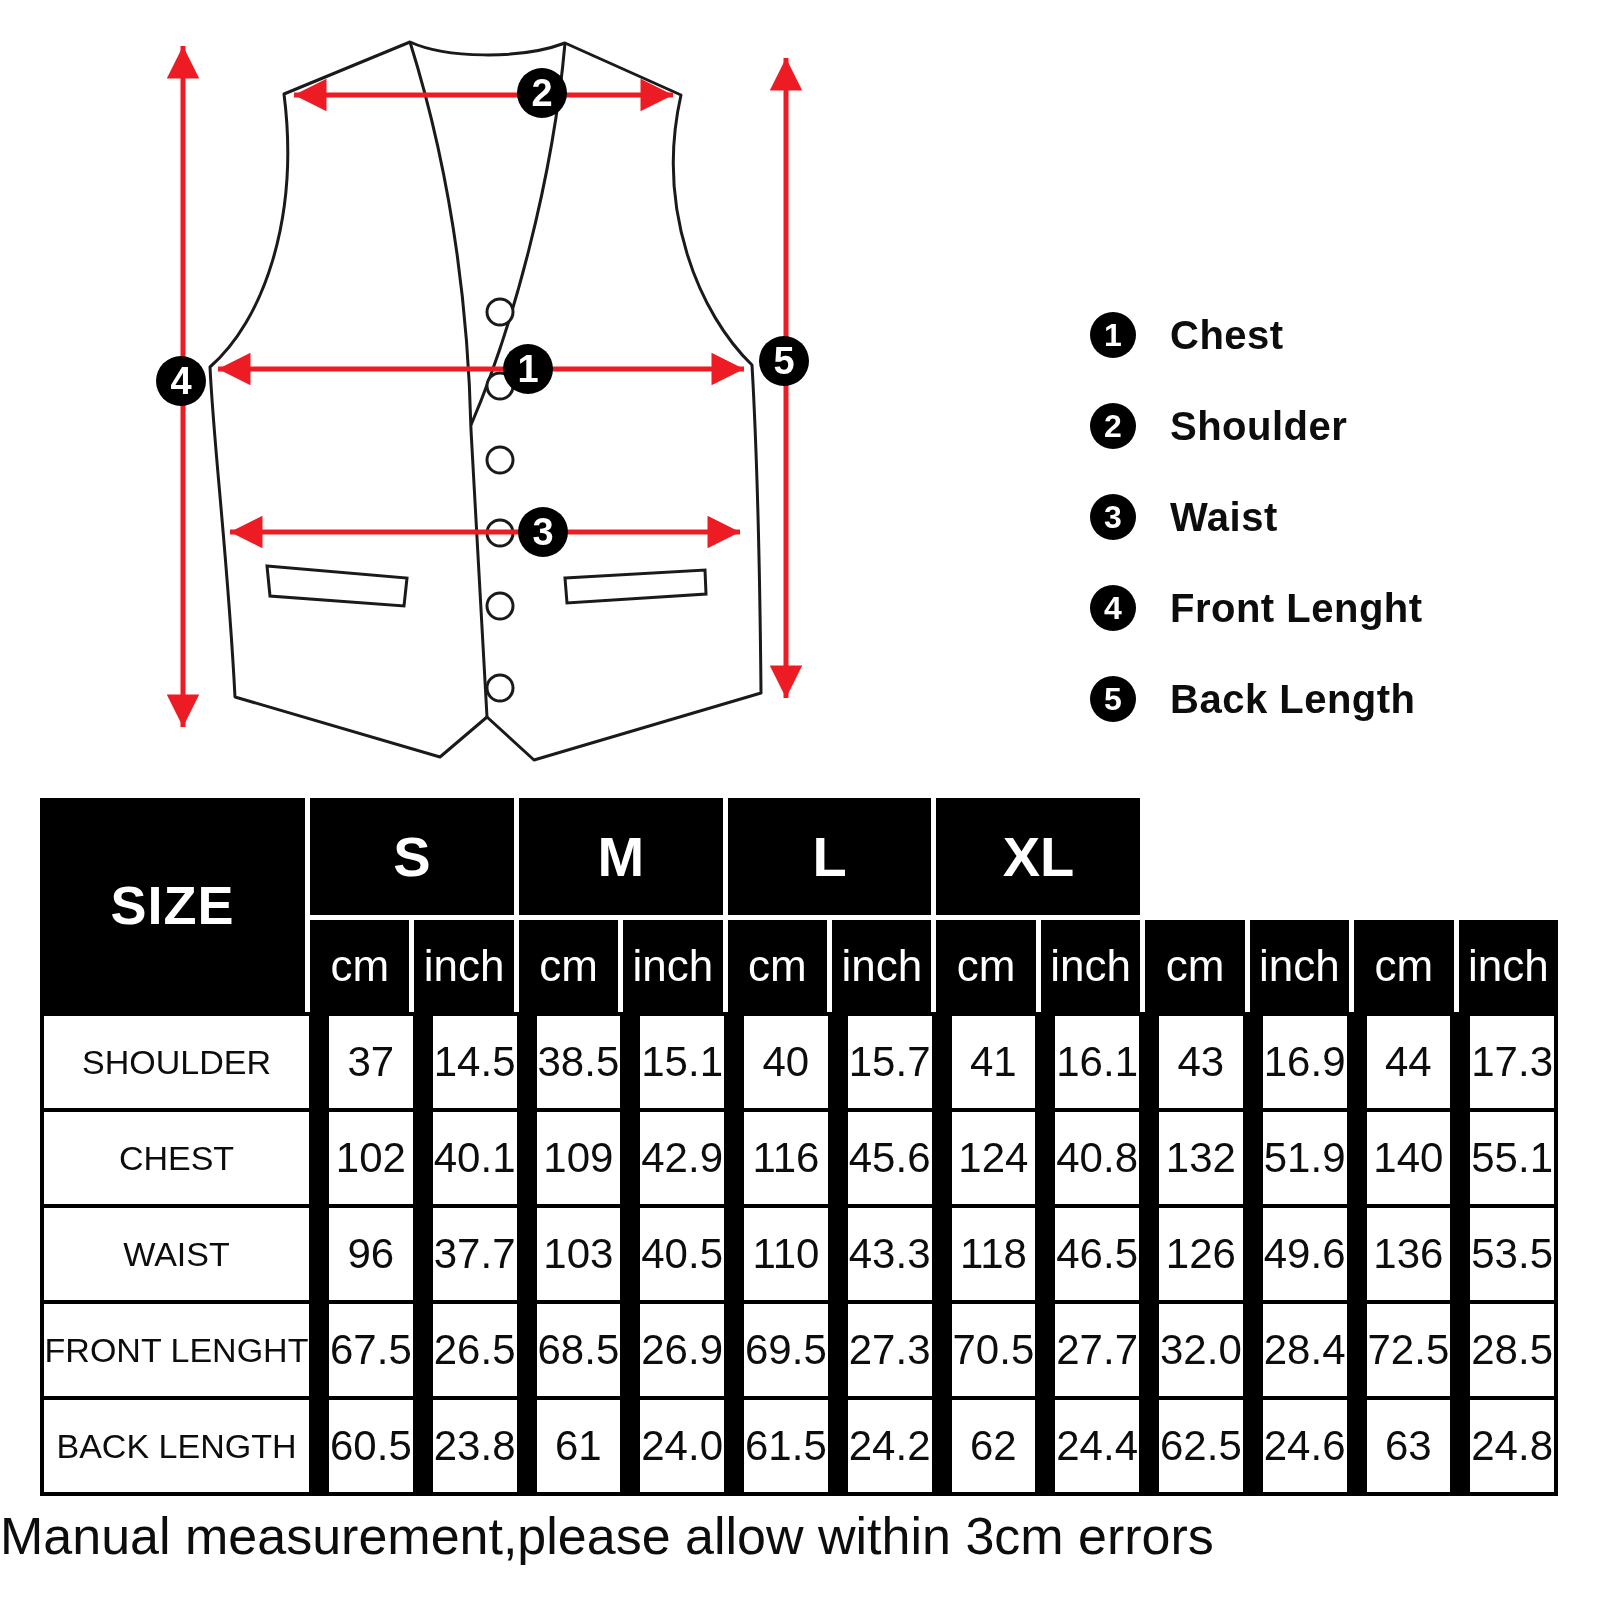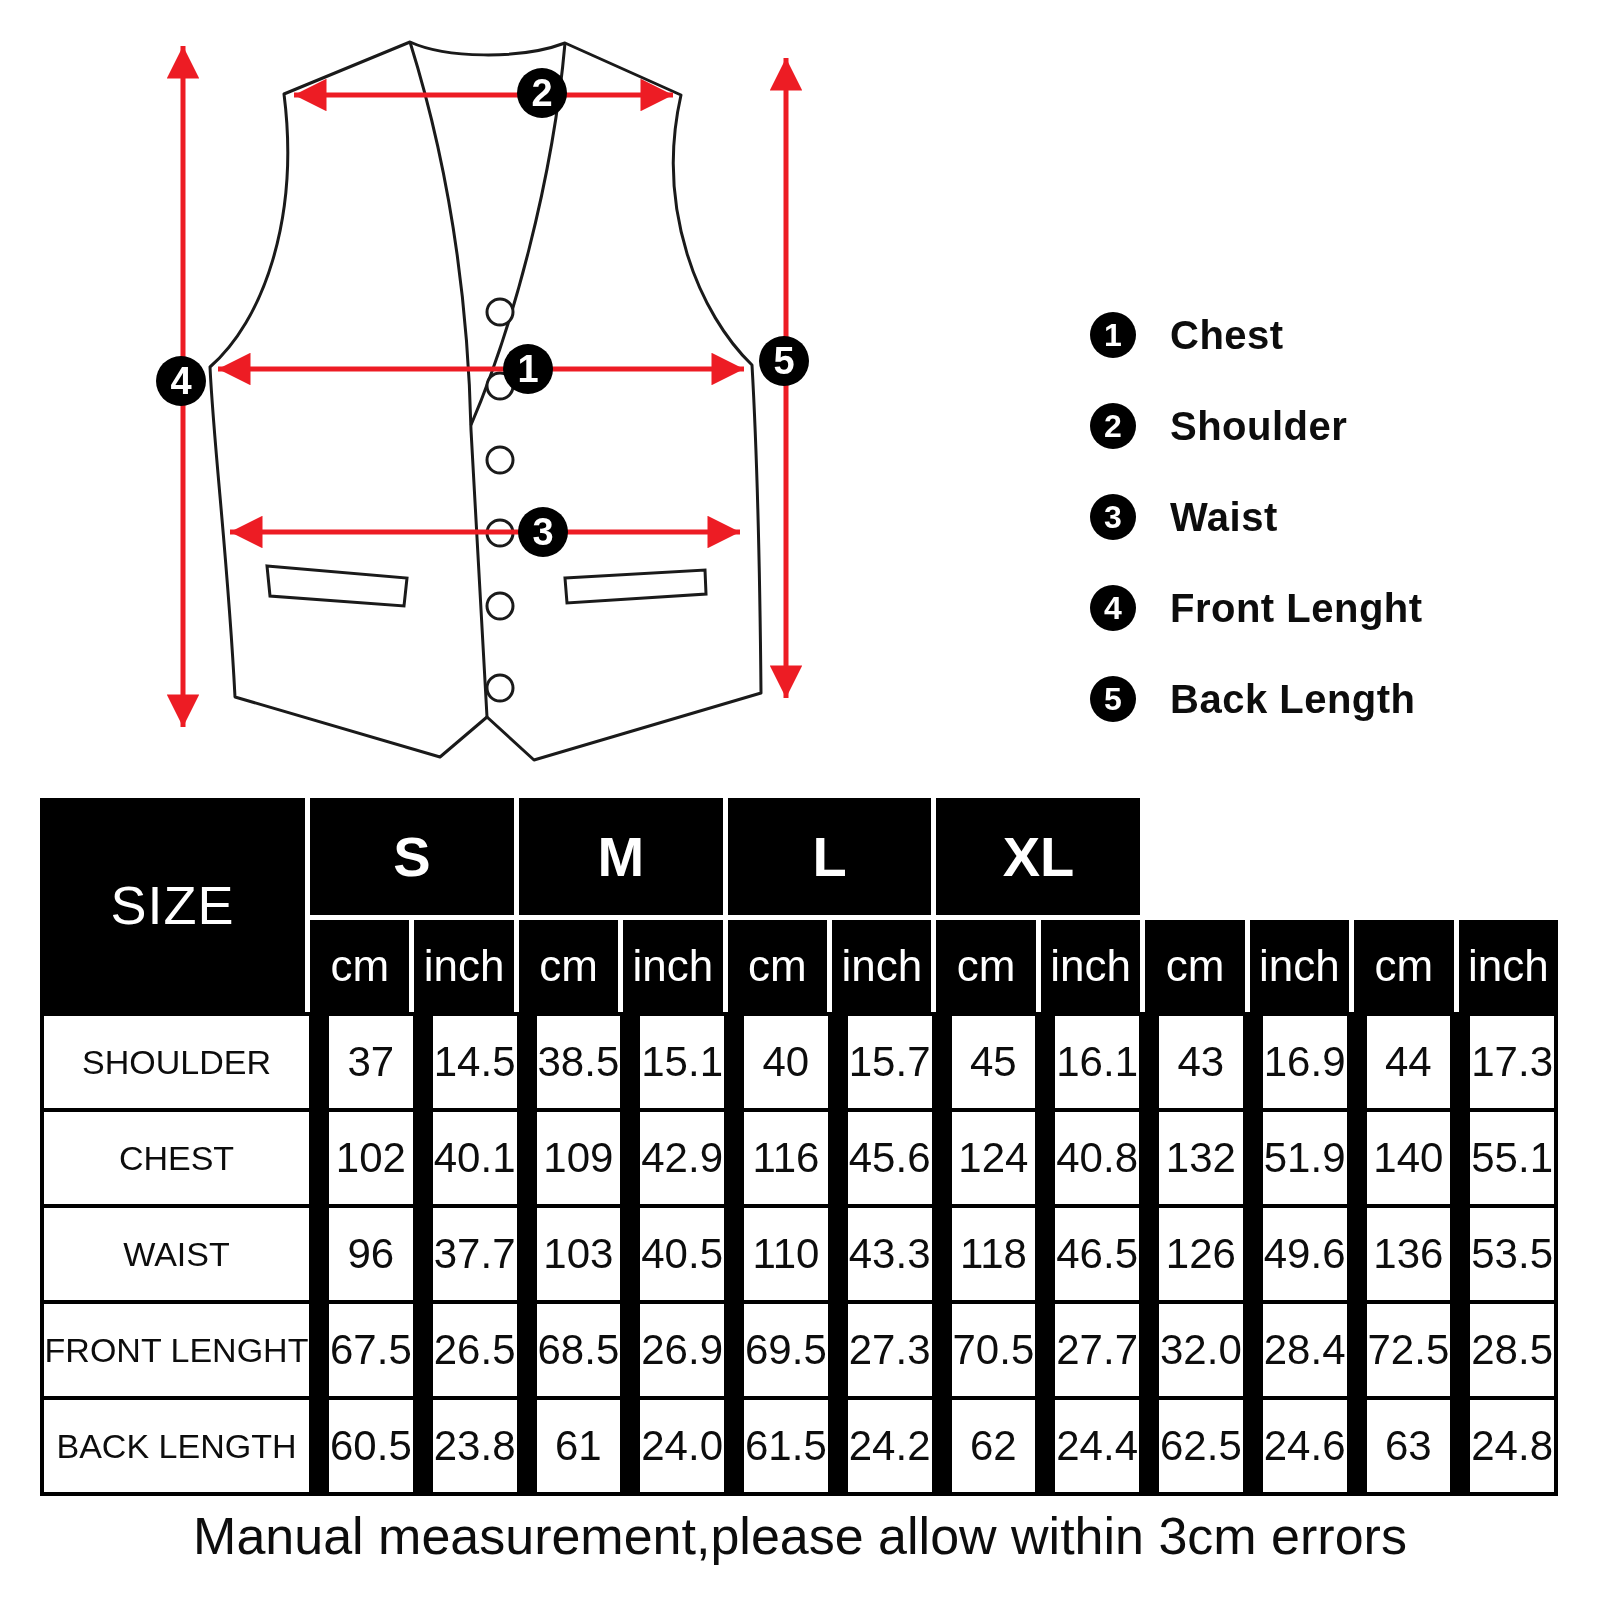--- a/index.html
+++ b/index.html
@@ -18,33 +18,33 @@
     font-size:32px;font-weight:bold;line-height:1;
   }
   .legend-label{font-size:40px;font-weight:bold;color:#0d0d0d;letter-spacing:0.5px;}
   
   .size-table{position:absolute;left:40px;top:798px;width:1518px;}
   .thead{
     display:grid;grid-template-columns:265px repeat(12,1fr);
     grid-template-rows:117px 92px;gap:5px;background:#fff;
   }
   .thead>div{background:#000;color:#fff;display:flex;align-items:center;justify-content:center;}
-  .corner{grid-row:1/3;grid-column:1;font-size:54px;font-weight:normal;letter-spacing:1px;}
+  .corner{grid-row:1/3;grid-column:1;font-size:54px;font-weight:bold;letter-spacing:1px;}
   .size-h{grid-row:1;grid-column:span 2;font-size:56px;font-weight:bold;}
   .unit-h{grid-row:2;font-size:44px;font-weight:normal;}
   .tbody{
     display:grid;grid-template-columns:265px repeat(12,1fr);
     grid-auto-rows:92px;gap:4px;background:#000;border:4px solid #000;
   }
   .tbody>div{background:#fff;display:flex;align-items:center;justify-content:center;}
   .rlabel{font-size:34px;color:#0d0d0d;}
   .val{font-size:42px;color:#0d0d0d;margin-left:16px;}
   
   .caption{
-    position:absolute;left:0;top:1506px;width:100%;text-align:center;
+    position:absolute;left:0;top:1506px;width:100%;text-align:left;
     font-size:52px;color:#0d0d0d;
   }
 </style>
 </head>
 <body>
 
 <div class="page">
 
   <svg class="diagram" width="1030" height="790" viewBox="0 0 1030 790">
     <defs>
@@ -145,21 +145,21 @@
     </div>
     <div class="tbody">
 
       <div class="rlabel">SHOULDER</div>
       <div class="val">37</div>
       <div class="val">14.5</div>
       <div class="val">38.5</div>
       <div class="val">15.1</div>
       <div class="val">40</div>
       <div class="val">15.7</div>
-      <div class="val">45</div>
+      <div class="val">41</div>
       <div class="val">16.1</div>
       <div class="val">43</div>
       <div class="val">16.9</div>
       <div class="val">44</div>
       <div class="val">17.3</div>
 
       <div class="rlabel">CHEST</div>
       <div class="val">102</div>
       <div class="val">40.1</div>
       <div class="val">109</div>

